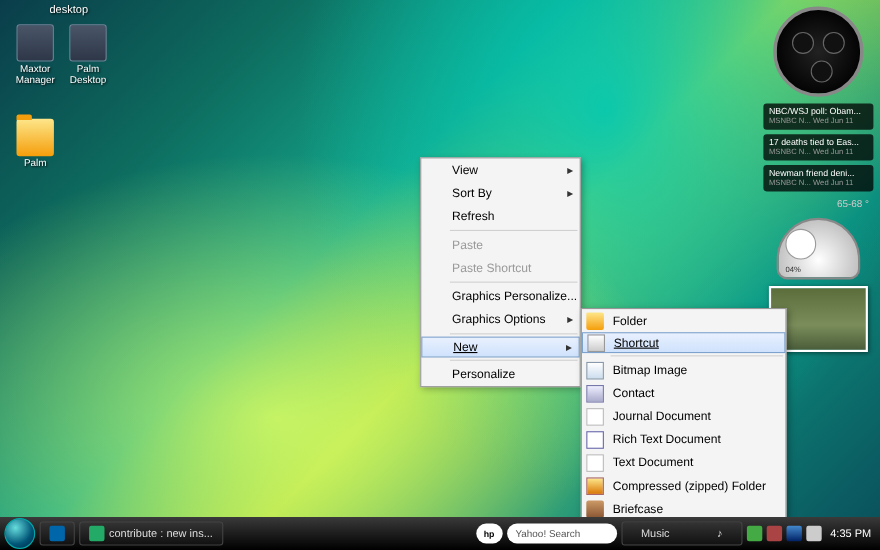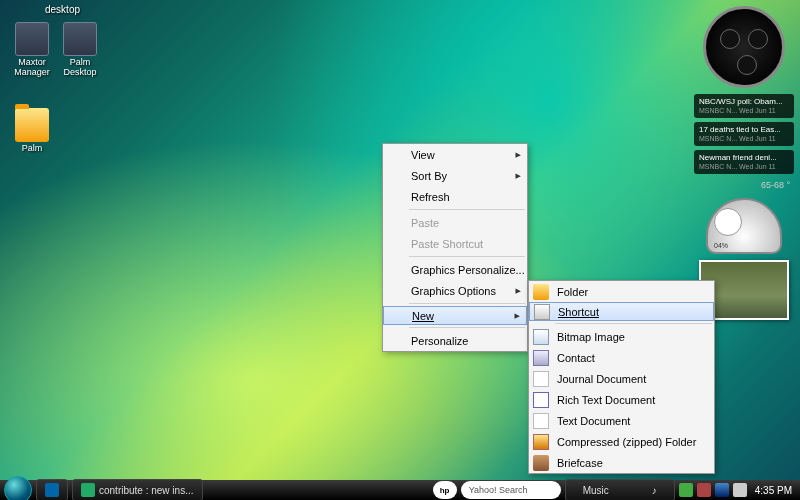--- a/index.html
+++ b/index.html
@@ -38,21 +38,21 @@
     .clock .sub { position:absolute; width:20px; height:20px; border-radius:50%; background:#111; border:1px solid #666; }
     .news { background:rgba(0,0,0,0.75); border-radius:3px; padding:3px 5px; margin-bottom:4px; font-size:8px; color:#fff; line-height:1.2; }
     .news .h { color:#fff; font-weight:400; overflow:hidden; text-overflow:ellipsis; white-space:nowrap; }
     .news .m { color:#999; font-size:7px; }
     .temp { font-size:9px; color:#ccc; text-align:right; padding:2px 4px; }
     .gauge { width:76px; height:56px; margin:6px auto; background:radial-gradient(ellipse at 50% 70%, #fff 0%, #ddd 40%, #aaa 100%); border-radius:40px 40px 10px 10px; border:2px solid #888; position:relative; }
     .gauge::before { content:""; position:absolute; left:6px; top:8px; width:26px; height:26px; border-radius:50%; background:#fff; border:1px solid #999; }
     .gauge .cpu { position:absolute; bottom:3px; left:6px; font-size:7px; color:#333; }
     .slideshow { width:90px; height:60px; margin:6px auto; border:2px solid #fff; background:linear-gradient(#5a6d3a,#7a8d5a 60%,#4a5d3a); box-shadow:1px 1px 4px rgba(0,0,0,0.5); }
     
-    .taskbar { position:absolute; bottom:0; left:0; right:0; height:20px; background:linear-gradient(#3a3a3a,#000); display:flex; align-items:center; padding:0 4px; gap:4px; z-index:100; }
+    .taskbar { position:absolute; bottom:0; left:0; right:0; height:30px; background:linear-gradient(#3a3a3a,#000); display:flex; align-items:center; padding:0 4px; gap:4px; z-index:100; }
     .orb { width:28px; height:28px; border-radius:50%; background:radial-gradient(circle at 35% 30%, #6dd, #057 60%, #024); border:1px solid #0aa; }
     .tbtn { height:22px; background:linear-gradient(#333,#111); border:1px solid #444; border-radius:3px; padding:0 8px; display:flex; align-items:center; color:#ddd; font-size:10px; gap:4px; }
     .tbtn .tic { width:14px; height:14px; background:#06a; border-radius:2px; }
     .tbsp { flex:1; }
     .hp { width:24px; height:18px; border-radius:9px; background:#fff; color:#000; font-size:8px; font-weight:bold; display:flex; align-items:center; justify-content:center; }
     .search { height:18px; width:100px; background:#fff; border-radius:9px; padding:0 8px; color:#555; font-size:9px; display:flex; align-items:center; }
     .tray { display:flex; align-items:center; gap:4px; color:#fff; font-size:10px; }
     .tray .ti { width:14px; height:14px; }
     .tclock { font-size:10px; color:#fff; padding:0 4px; }
     

